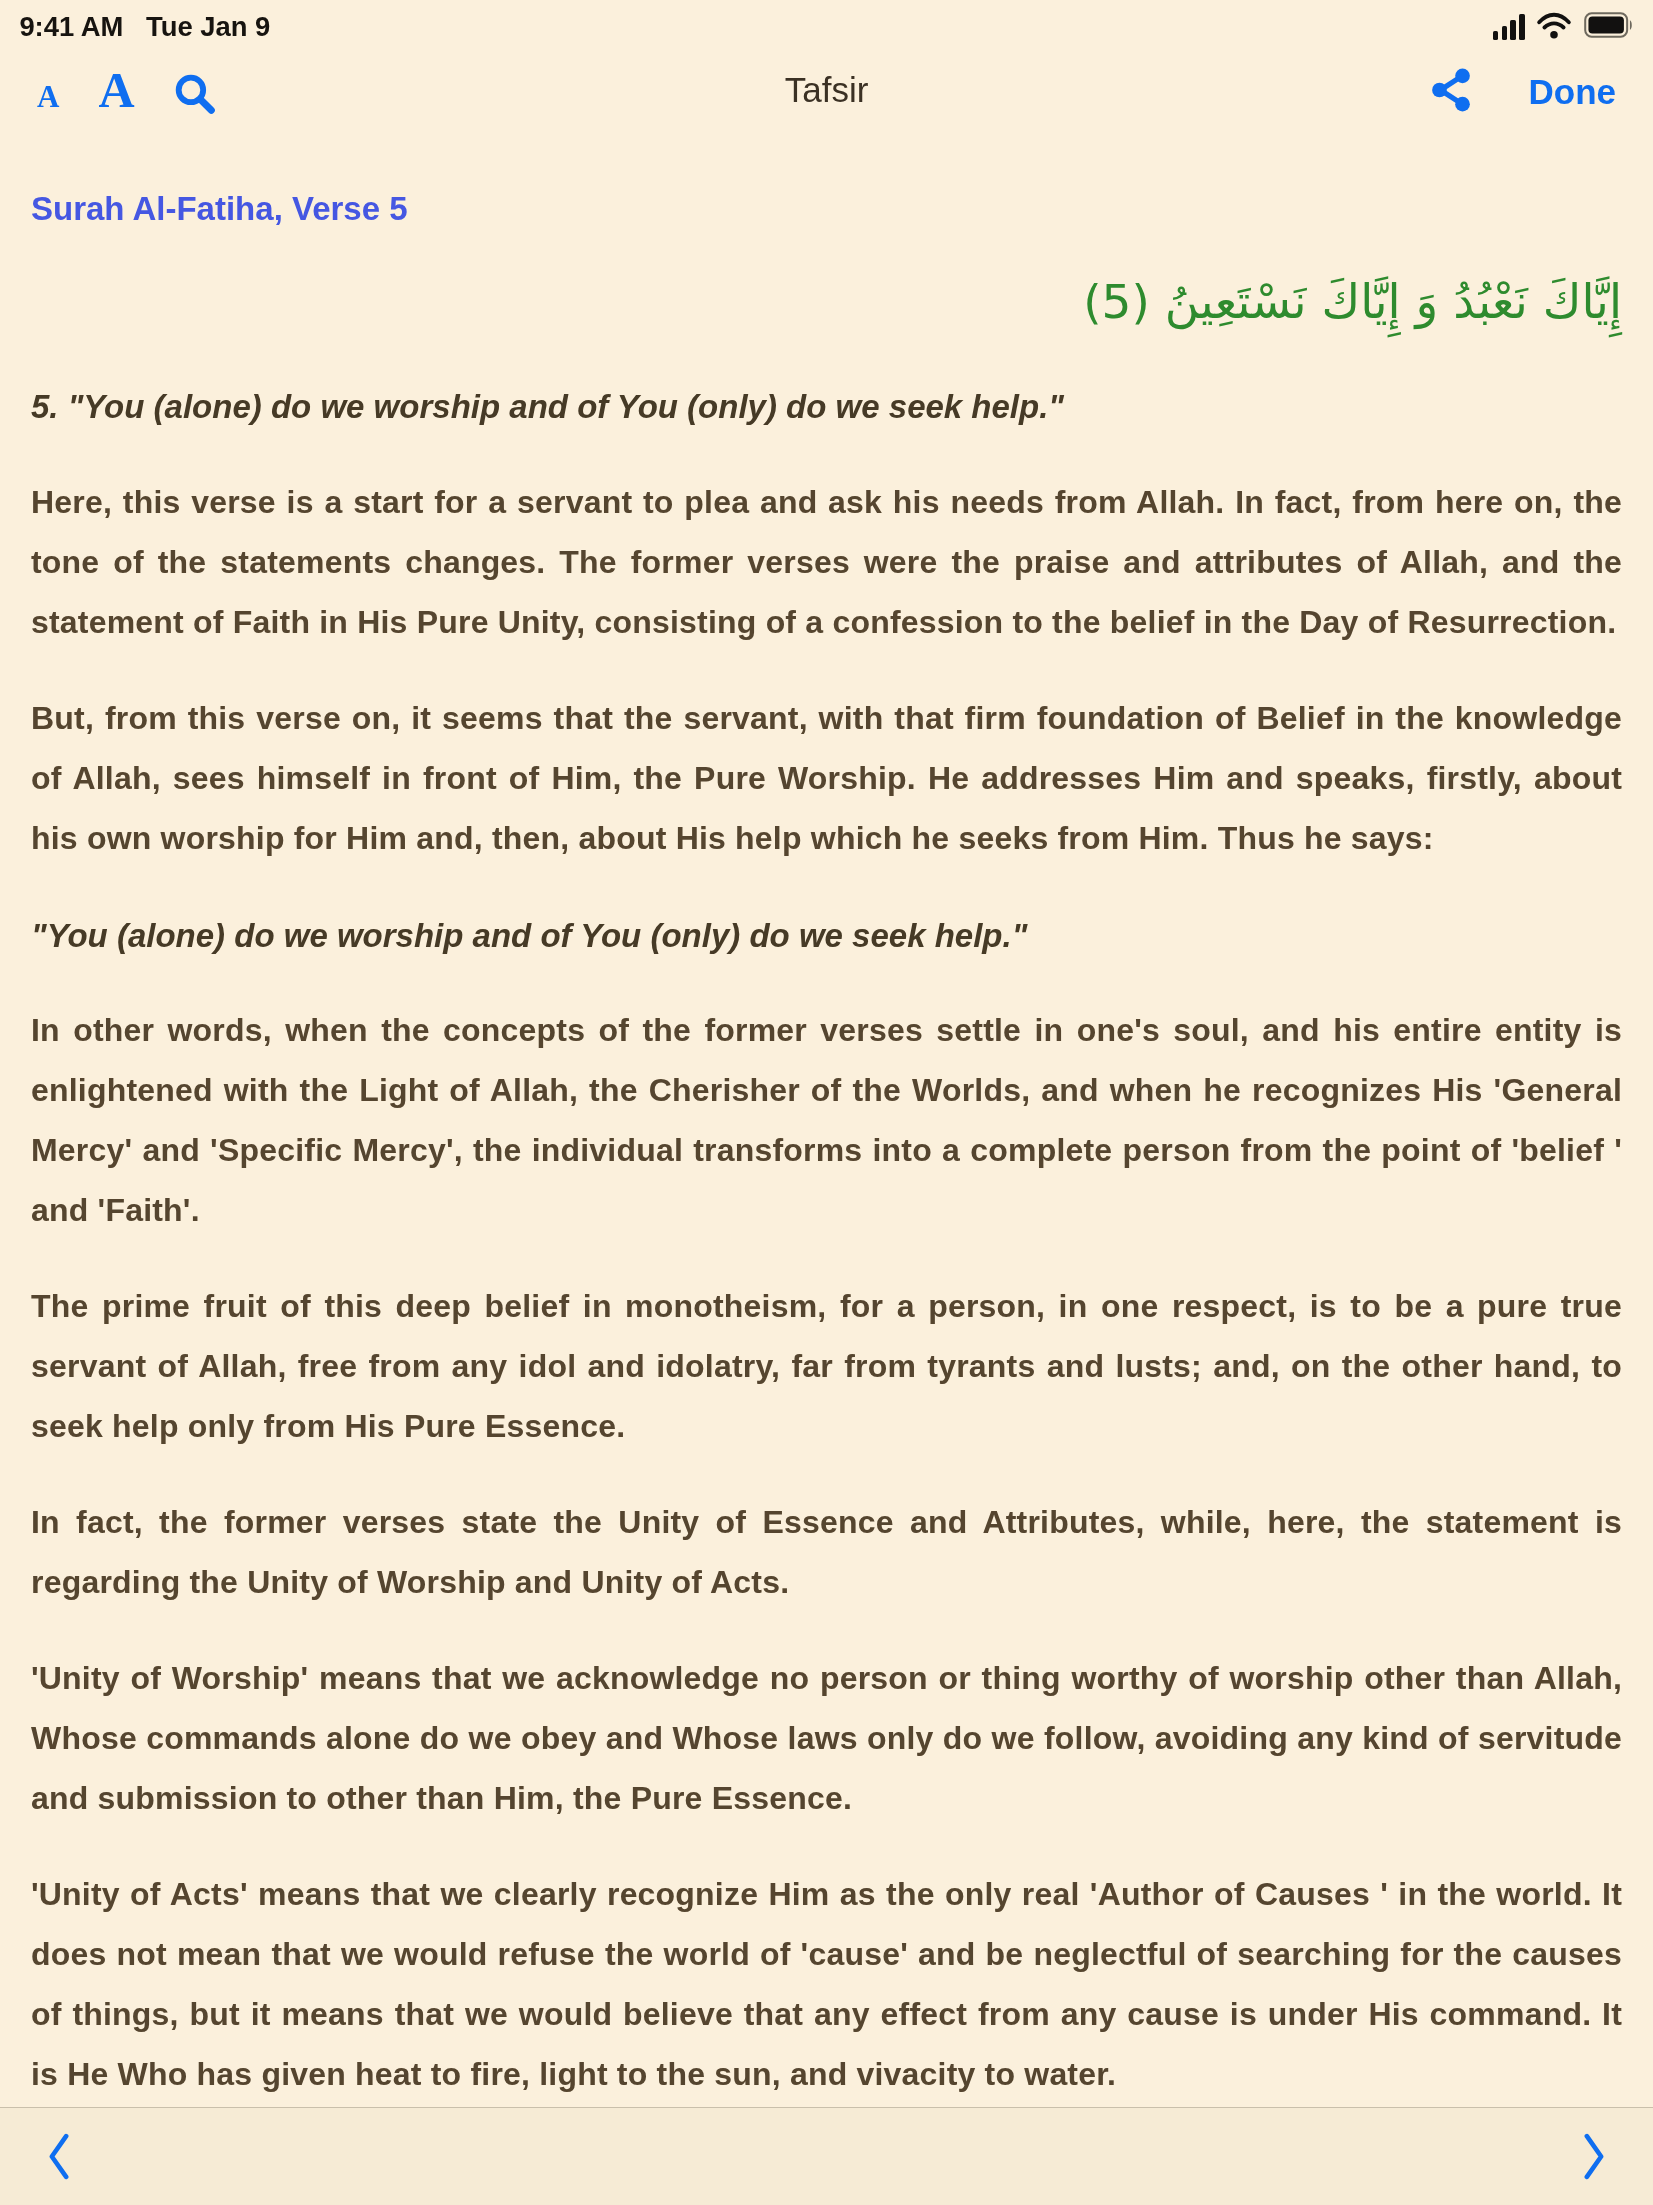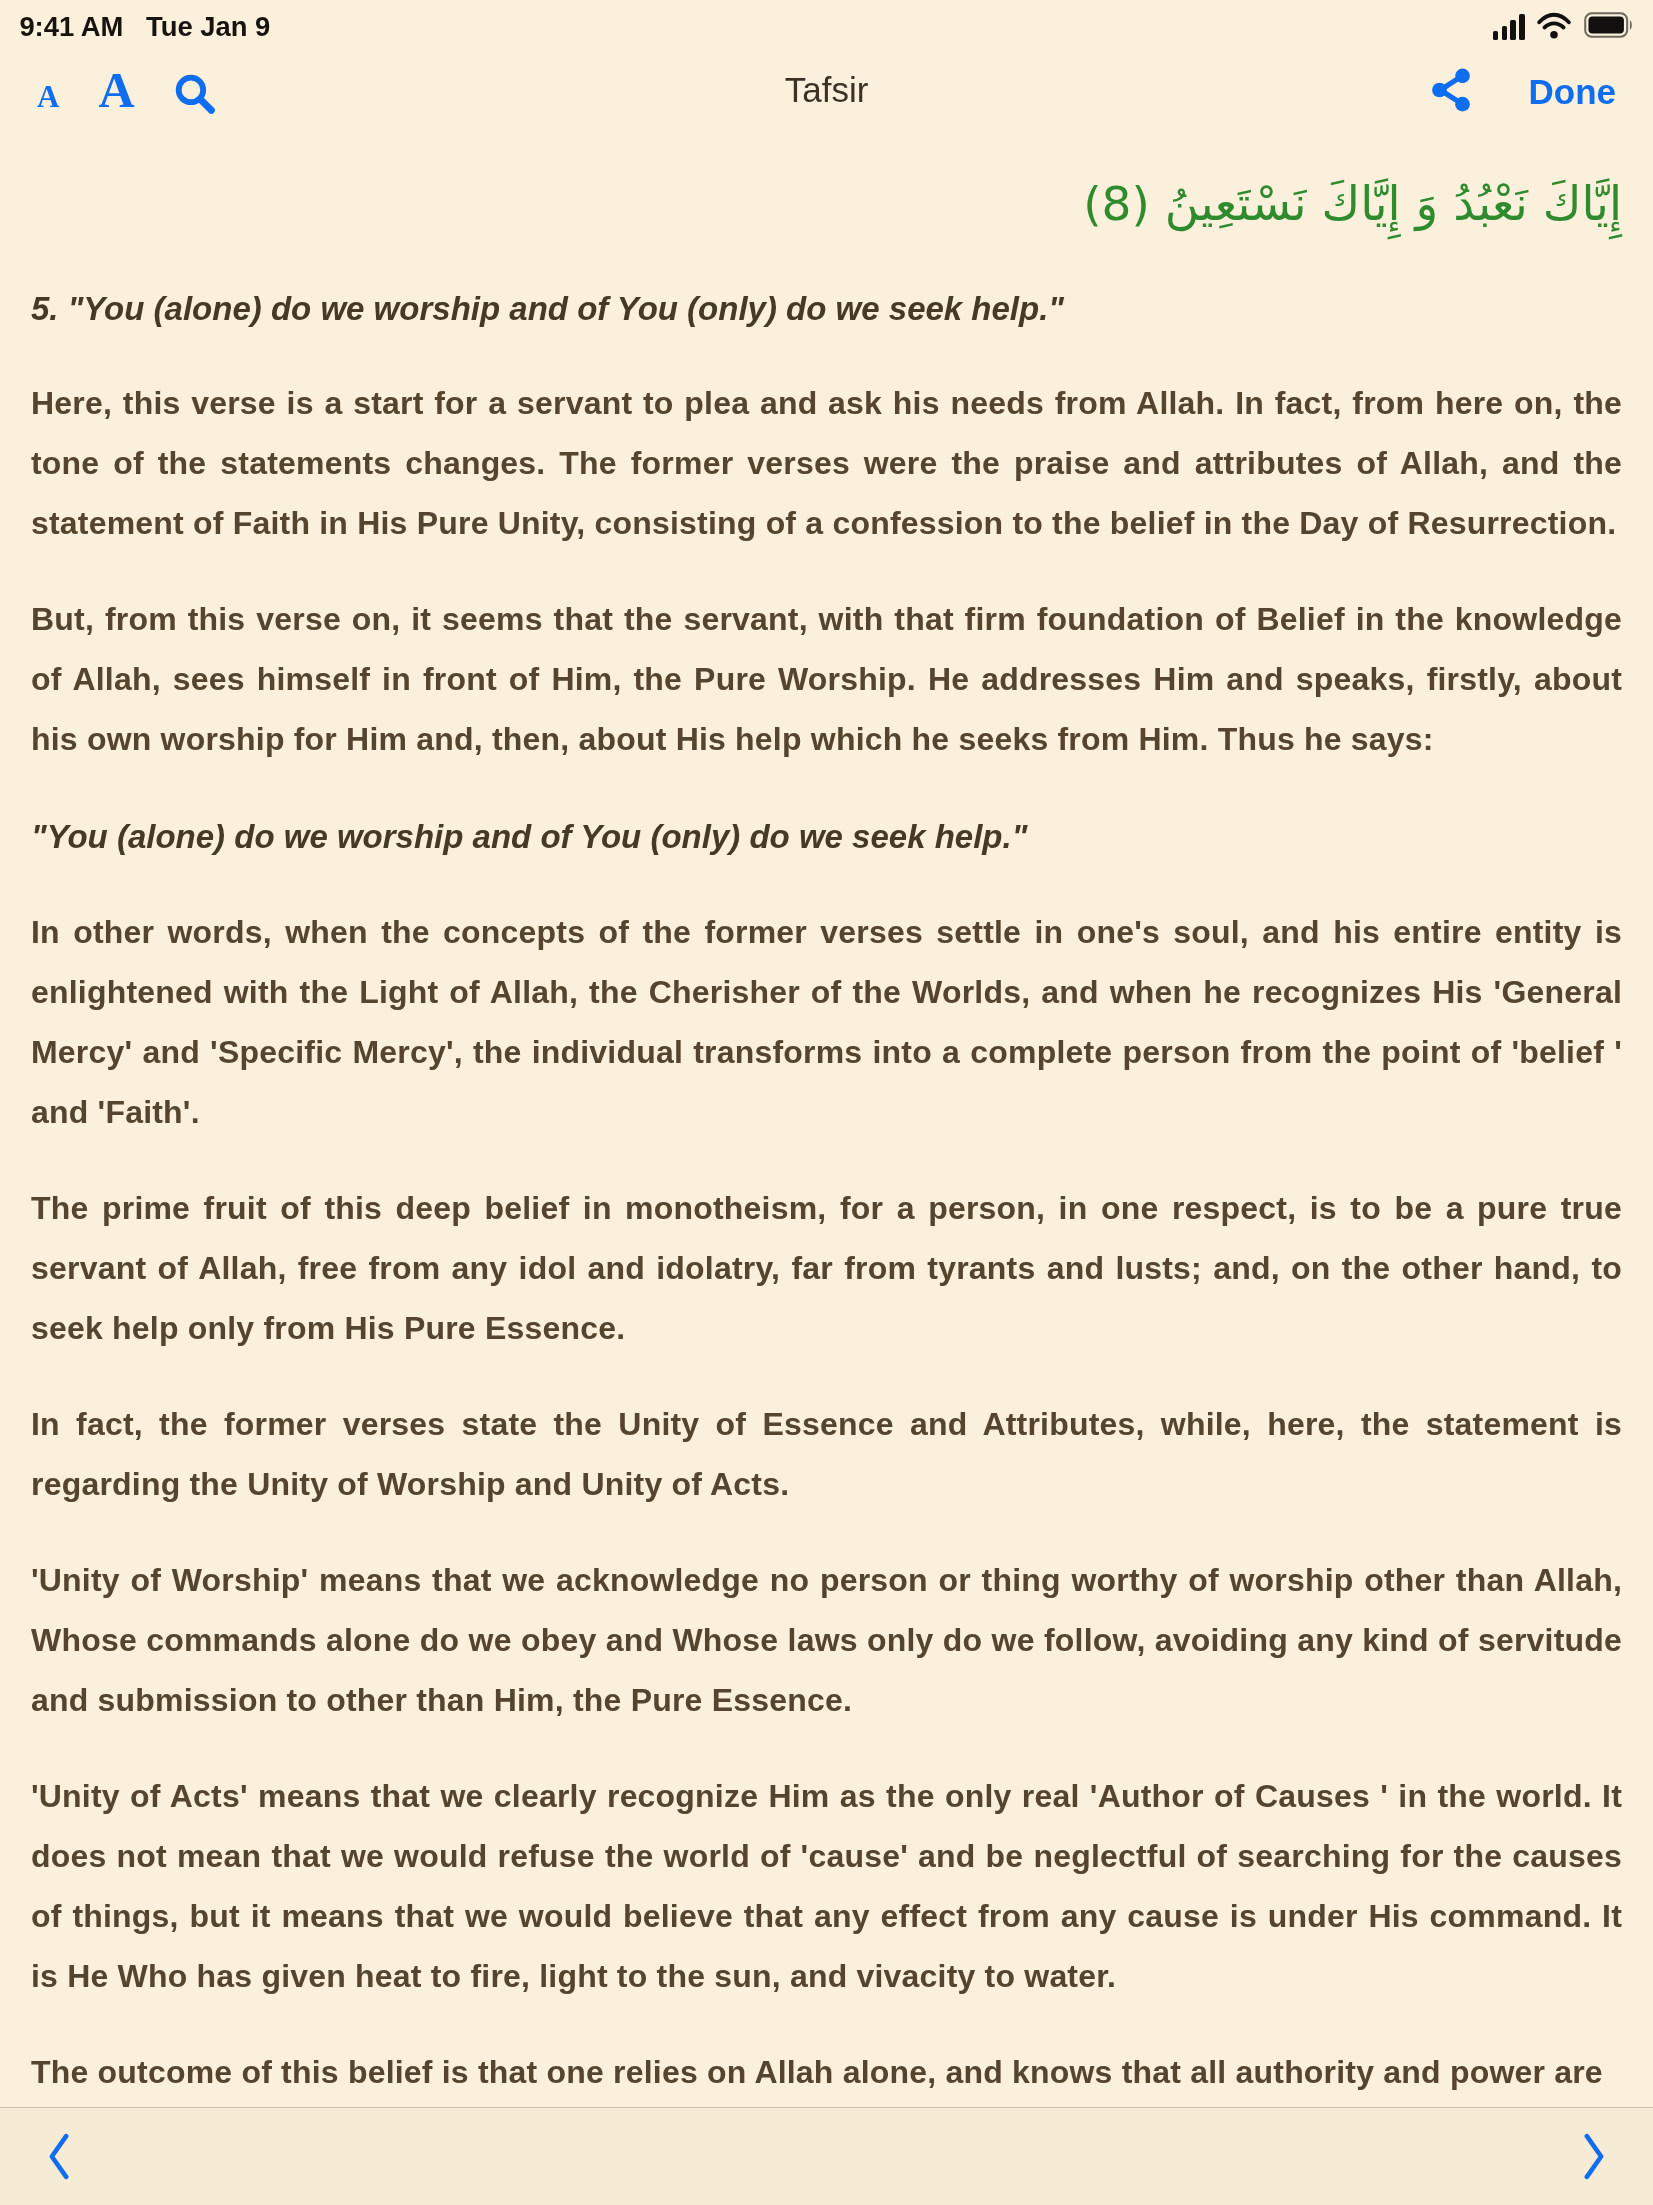--- a/index.html
+++ b/index.html
@@ -127,21 +127,22 @@
           <circle cx="8" cy="21" r="7" fill="#0f6ef0"></circle>
           <circle cx="30" cy="7.5" r="7" fill="#0f6ef0"></circle>
           <circle cx="30" cy="34.5" r="7" fill="#0f6ef0"></circle>
         </svg>
       </span>
       <span class="done-btn">Done</span>
     </div>
   </div>
 
   <div class="content">
-      <p class="block-arabic" dir="rtl">إِيَّاكَ نَعْبُدُ وَ إِيَّاكَ نَسْتَعِينُ (8)</p>
+      <h2 class="block-heading">Surah Al-Fatiha, Verse 5</h2>
+      <p class="block-arabic" dir="rtl">إِيَّاكَ نَعْبُدُ وَ إِيَّاكَ نَسْتَعِينُ (5)</p>
       <p class="block-quote">5. "You (alone) do we worship and of You (only) do we seek help."</p>
       <p class="block-paragraph">Here, this verse is a start for a servant to plea and ask his needs from Allah. In fact, from here on, the tone of the statements changes. The former verses were the praise and attributes of Allah, and the statement of Faith in His Pure Unity, consisting of a confession to the belief in the Day of Resurrection.</p>
       <p class="block-paragraph">But, from this verse on, it seems that the servant, with that firm foundation of Belief in the knowledge of Allah, sees himself in front of Him, the Pure Worship. He addresses Him and speaks, firstly, about his own worship for Him and, then, about His help which he seeks from Him. Thus he says:</p>
       <p class="block-quote">"You (alone) do we worship and of You (only) do we seek help."</p>
       <p class="block-paragraph">In other words, when the concepts of the former verses settle in one's soul, and his entire entity is enlightened with the Light of Allah, the Cherisher of the Worlds, and when he recognizes His 'General Mercy' and 'Specific Mercy', the individual transforms into a complete person from the point of 'belief ' and 'Faith'.</p>
       <p class="block-paragraph">The prime fruit of this deep belief in monotheism, for a person, in one respect, is to be a pure true servant of Allah, free from any idol and idolatry, far from tyrants and lusts; and, on the other hand, to seek help only from His Pure Essence.</p>
       <p class="block-paragraph">In fact, the former verses state the Unity of Essence and Attributes, while, here, the statement is regarding the Unity of Worship and Unity of Acts.</p>
       <p class="block-paragraph">'Unity of Worship' means that we acknowledge no person or thing worthy of worship other than Allah, Whose commands alone do we obey and Whose laws only do we follow, avoiding any kind of servitude and submission to other than Him, the Pure Essence.</p>
       <p class="block-paragraph">'Unity of Acts' means that we clearly recognize Him as the only real 'Author of Causes ' in the world. It does not mean that we would refuse the world of 'cause' and be neglectful of searching for the causes of things, but it means that we would believe that any effect from any cause is under His command. It is He Who has given heat to fire, light to the sun, and vivacity to water.</p>
       <p class="block-paragraph">The outcome of this belief is that one relies on Allah alone, and knows that all authority and power are</p>

